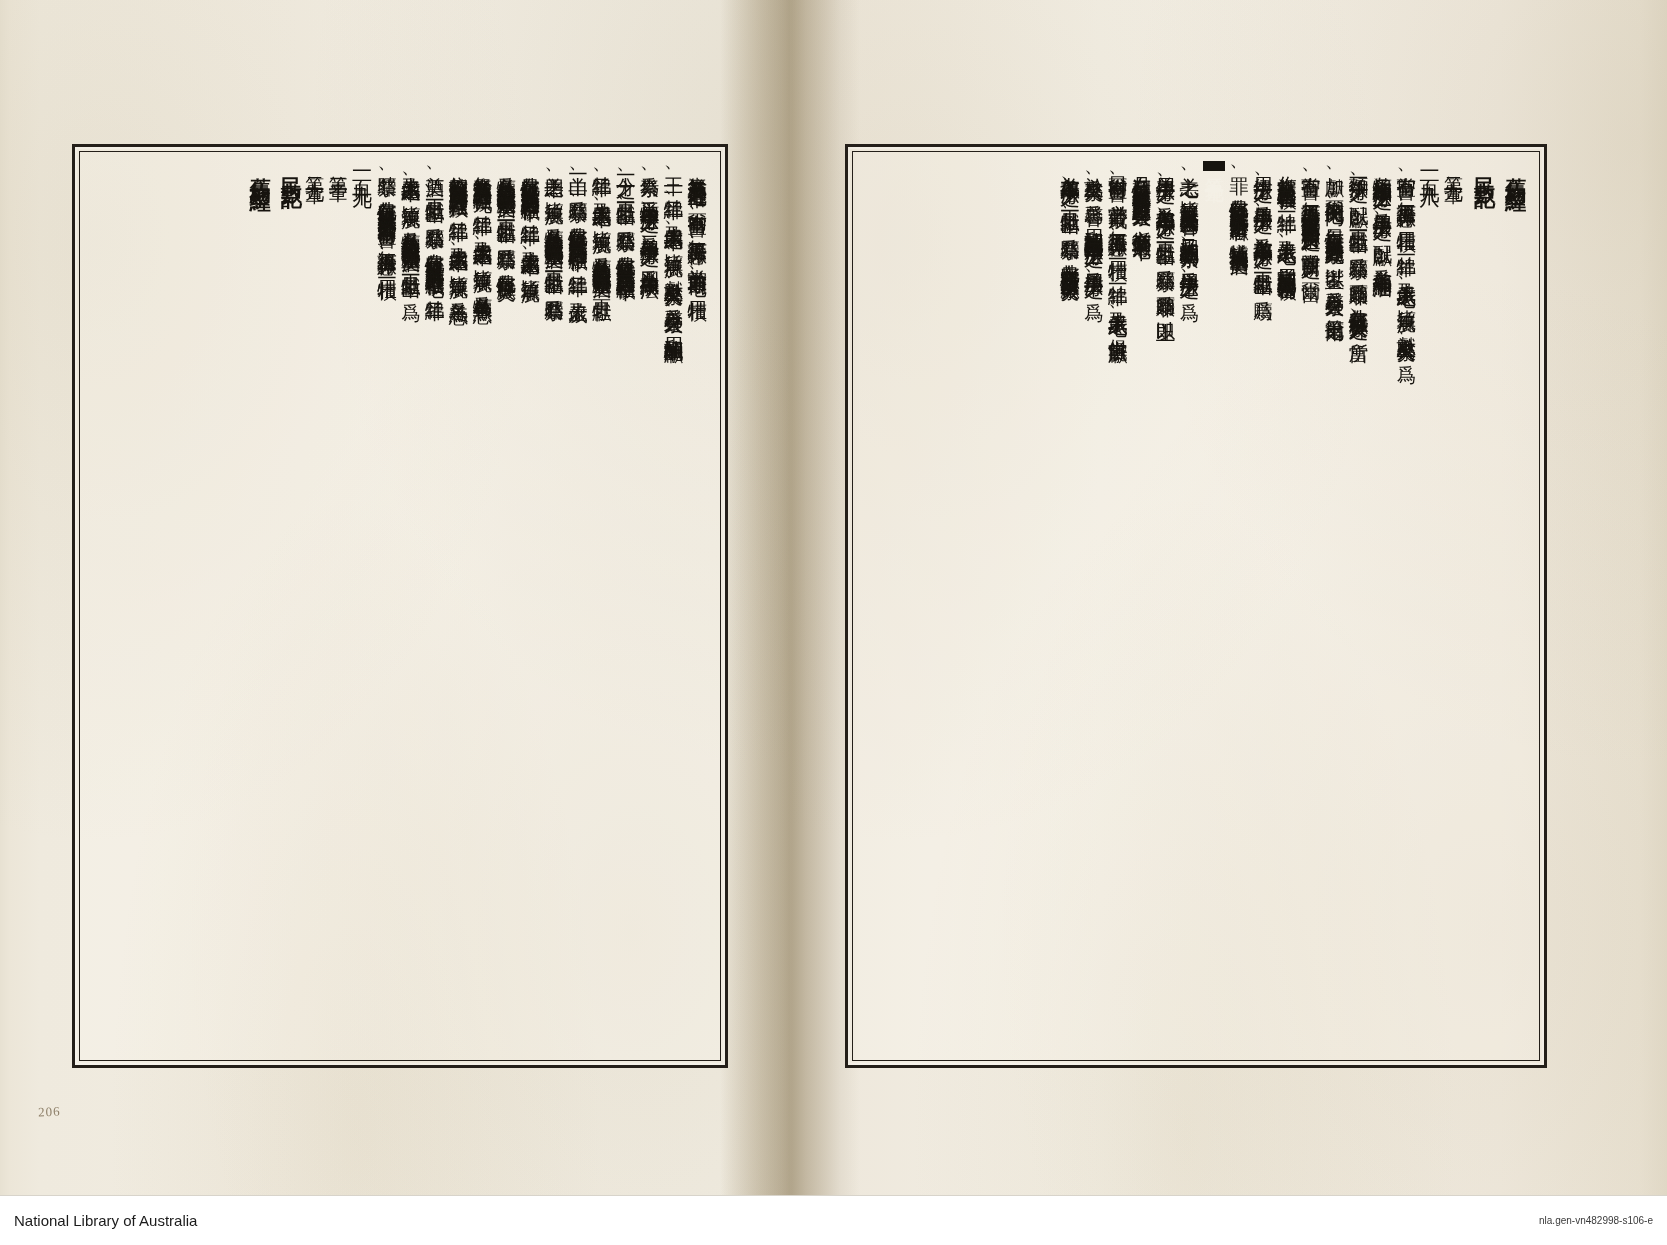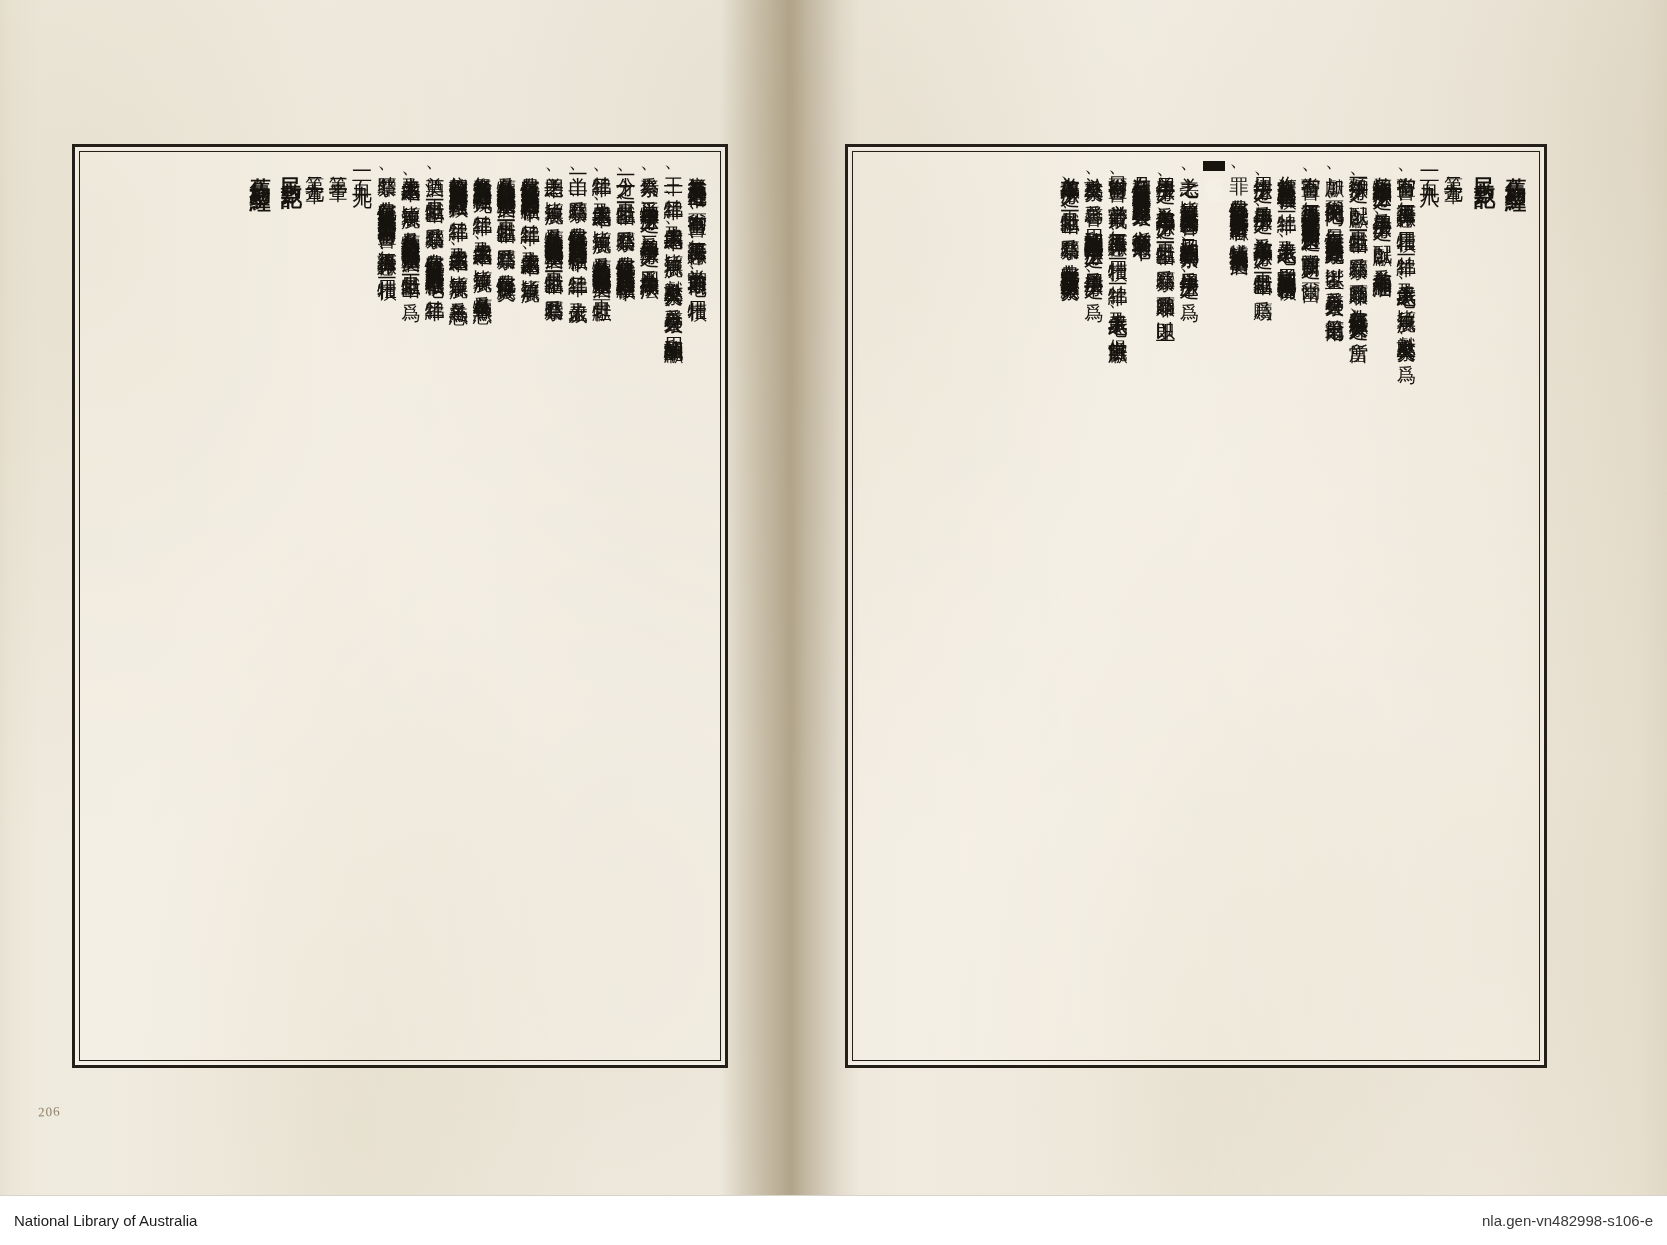--- a/index.html
+++ b/index.html
@@ -172,21 +172,21 @@
     justify-content: space-between;
     padding: 8px 14px;
     box-sizing: border-box;
   }
   .footer .lbl {
     font-size: 15px;
     color: #1b1b1b;
     font-family: "Liberation Sans", sans-serif;
   }
   .footer .rid {
-    font-size: 15px;
+    font-size: 10px;
     color: #3a3a3a;
     font-family: "Liberation Sans", sans-serif;
   }
 </style>
 </head>
 <body>
 
 <div id="scan">
 
   <div class="book">

